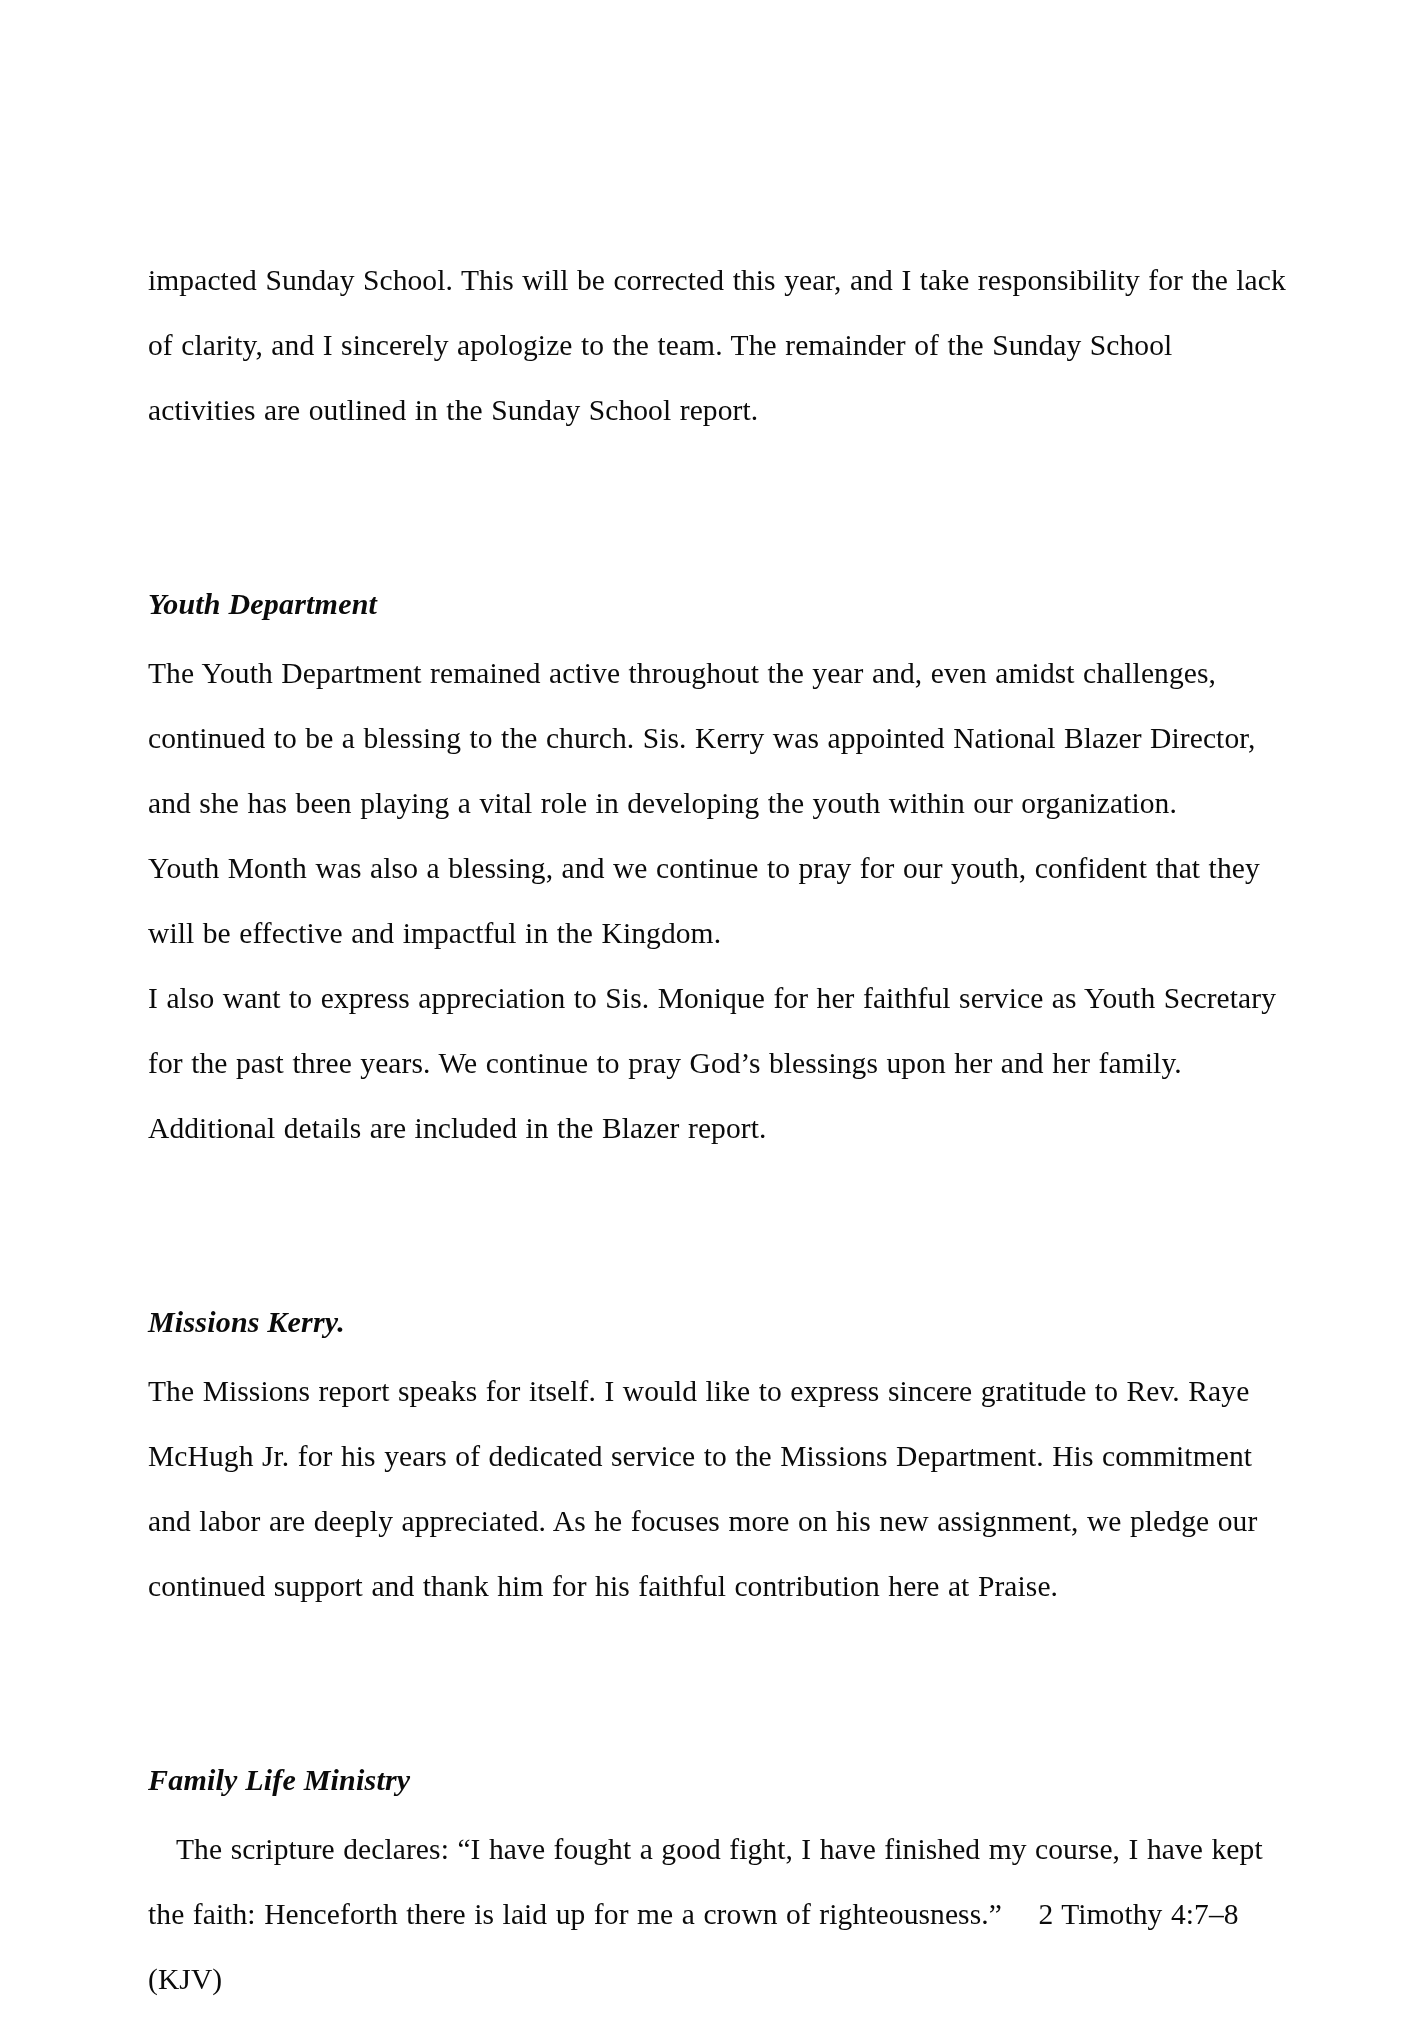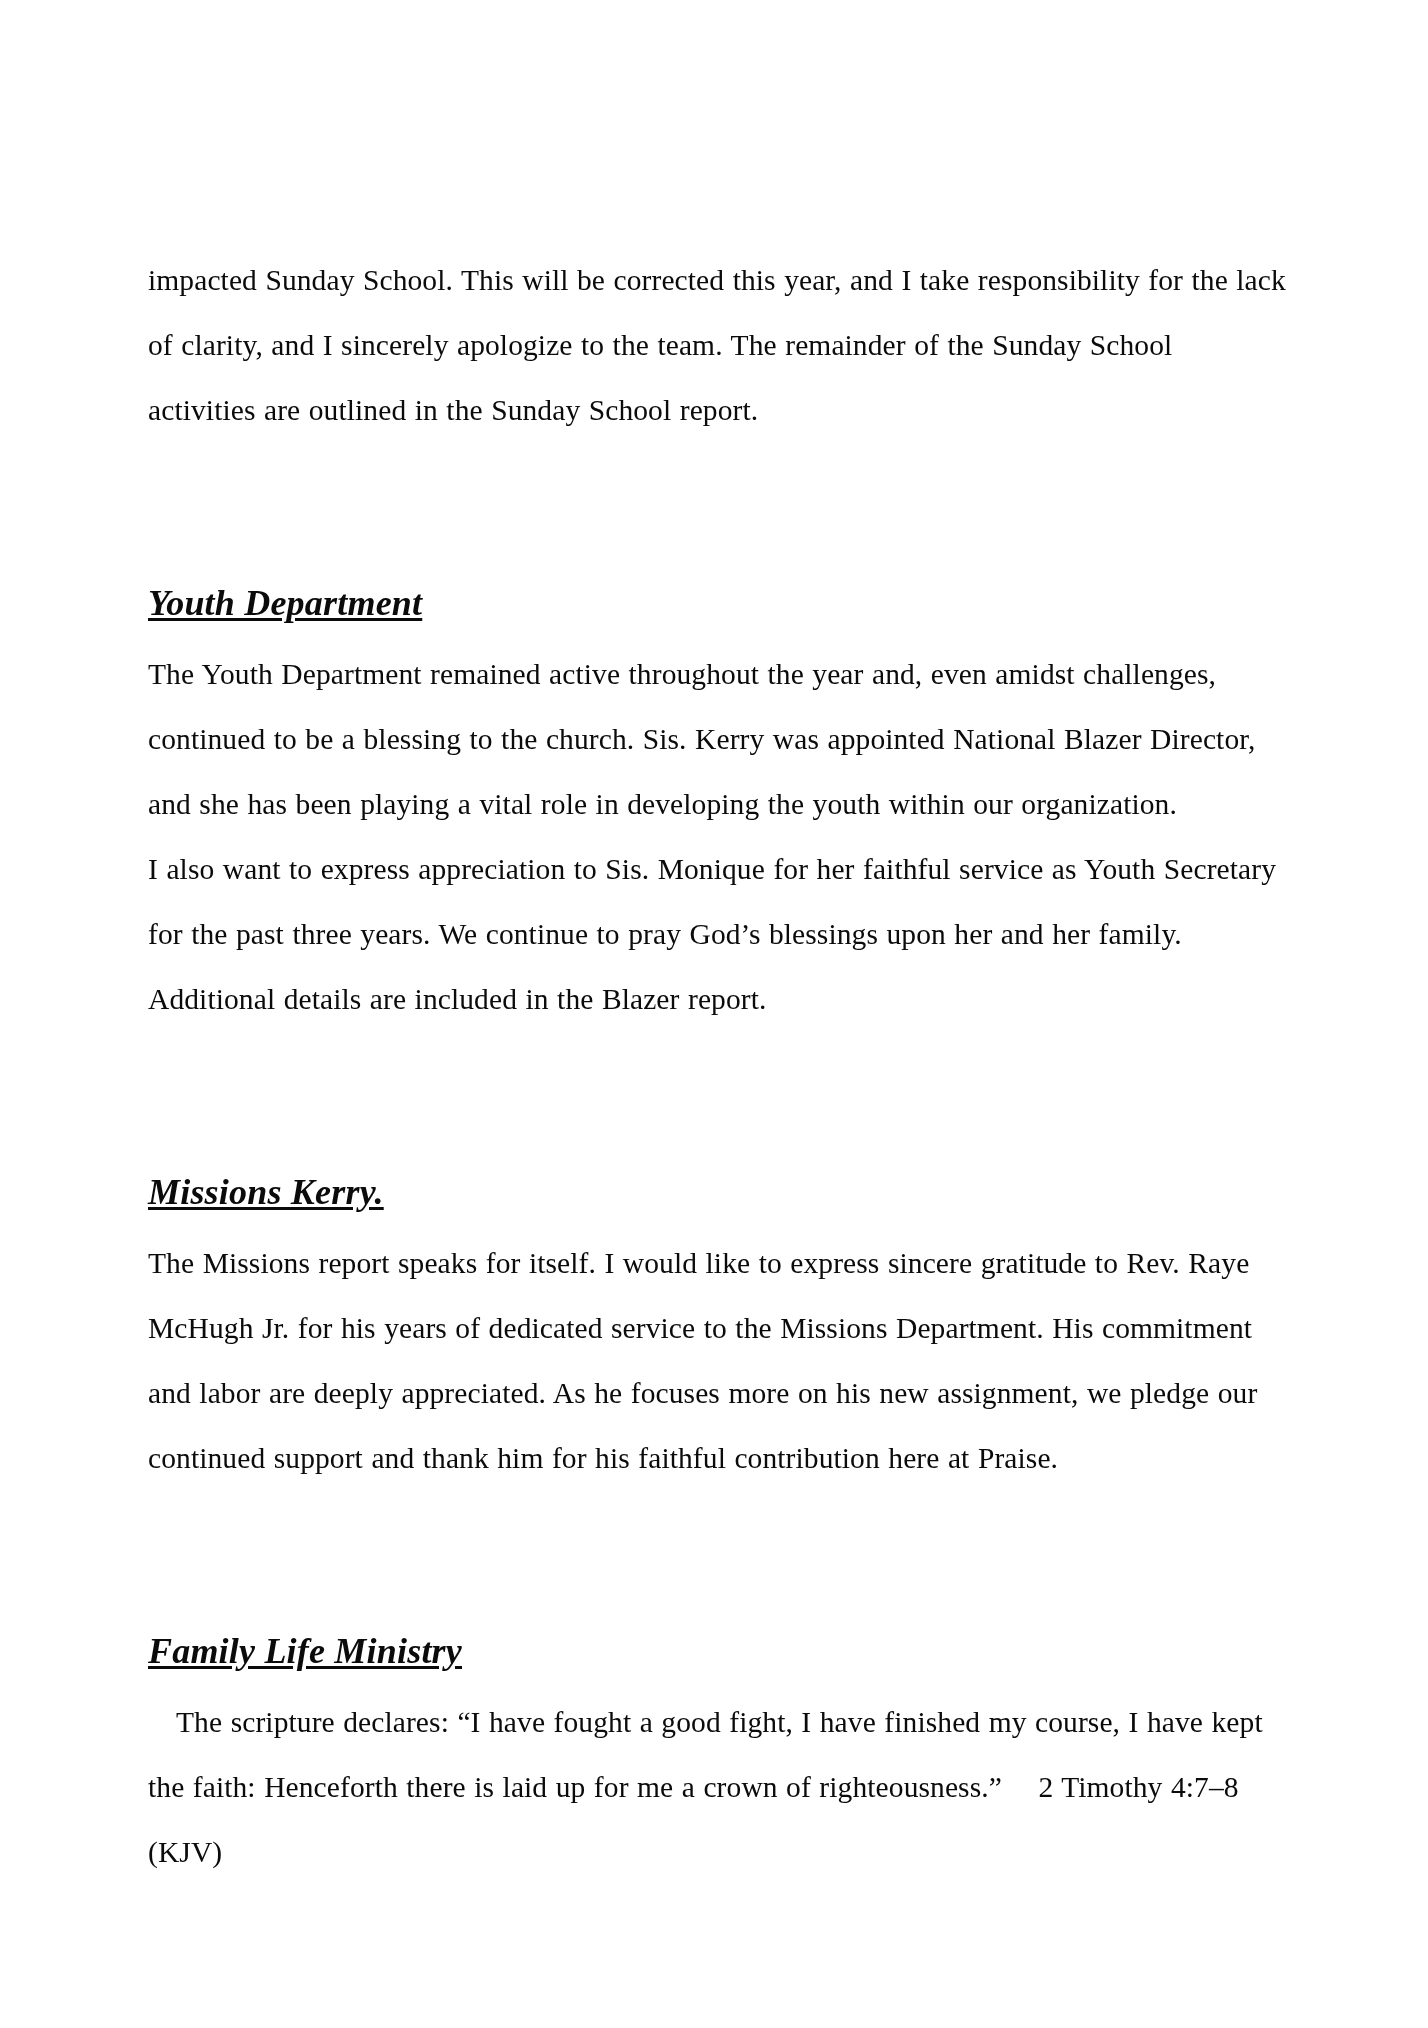--- a/index.html
+++ b/index.html
@@ -37,25 +37,24 @@
     -webkit-font-smoothing: antialiased;
   }
   .para + .para {
     margin-top: 0;
   }
   
   .gap-lg { height: 128px; }
 
   
   .heading {
-    font-size: 36px;
+    font-size: 30px;
     line-height: 65px;
     font-weight: bold;
     font-style: italic;
-    text-decoration: underline;
     text-underline-offset: 3px;
     margin: 0;
     letter-spacing: 0.2px;
     display: inline-block;
   }
   .heading-row {
     line-height: 65px;
   }
   .cite {
   }
@@ -71,20 +70,21 @@
     <p class="para">impacted Sunday School. This will be corrected this year, and I take responsibility for the lack of clarity, and I sincerely apologize to the team. The remainder of the Sunday School activities are outlined in the Sunday School report.</p>
 
     <div class="gap-lg"></div>
 
     <div class="heading-row">
       <span class="heading">Youth Department</span>
     </div>
 
     <p class="para">The Youth Department remained active throughout the year and, even amidst challenges, continued to be a blessing to the church. Sis. Kerry was appointed National Blazer Director, and she has been playing a vital role in developing the youth within our organization.</p>
 
+    <p class="para">Youth Month was also a blessing, and we continue to pray for our youth, confident that they will be effective and impactful in the Kingdom.</p>
 
     <p class="para">I also want to express appreciation to Sis. Monique for her faithful service as Youth Secretary for the past three years. We continue to pray God’s blessings upon her and her family.</p>
 
     <p class="para">Additional details are included in the Blazer report.</p>
 
     <div class="gap-lg"></div>
 
     <div class="heading-row">
       <span class="heading">Missions Kerry.</span>
     </div>

